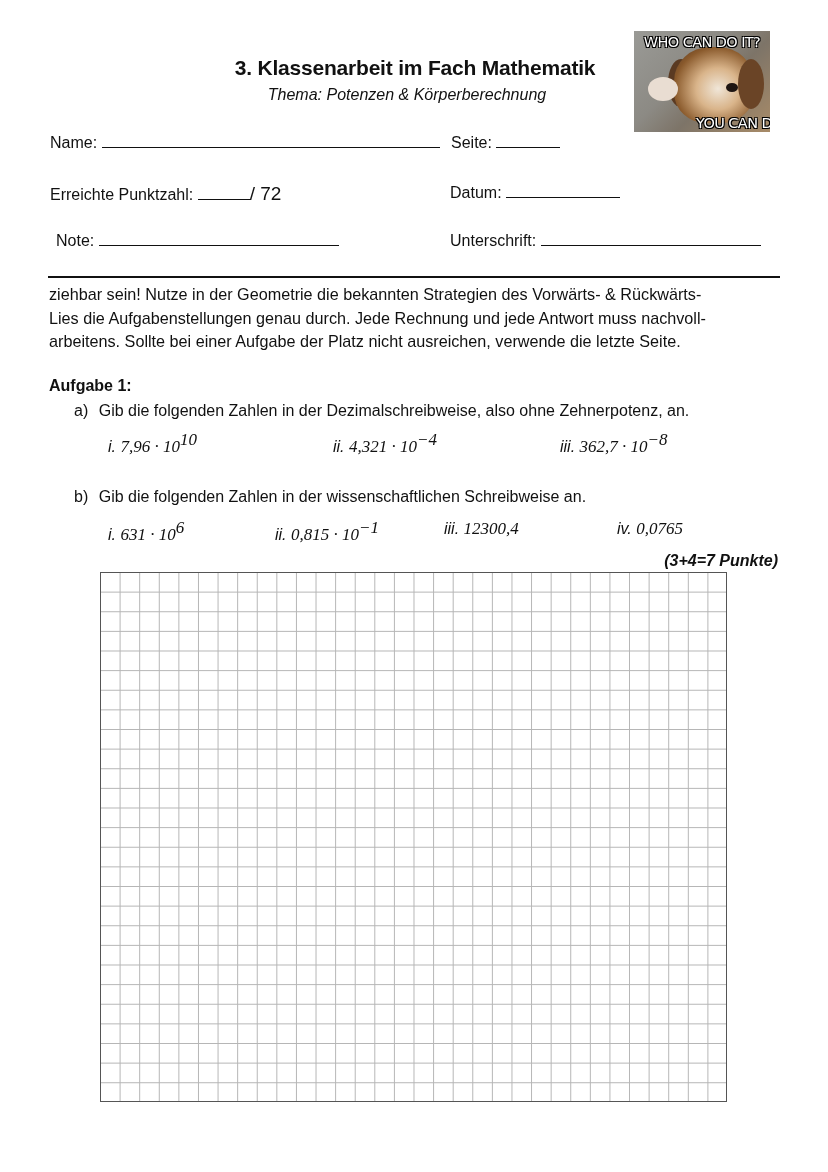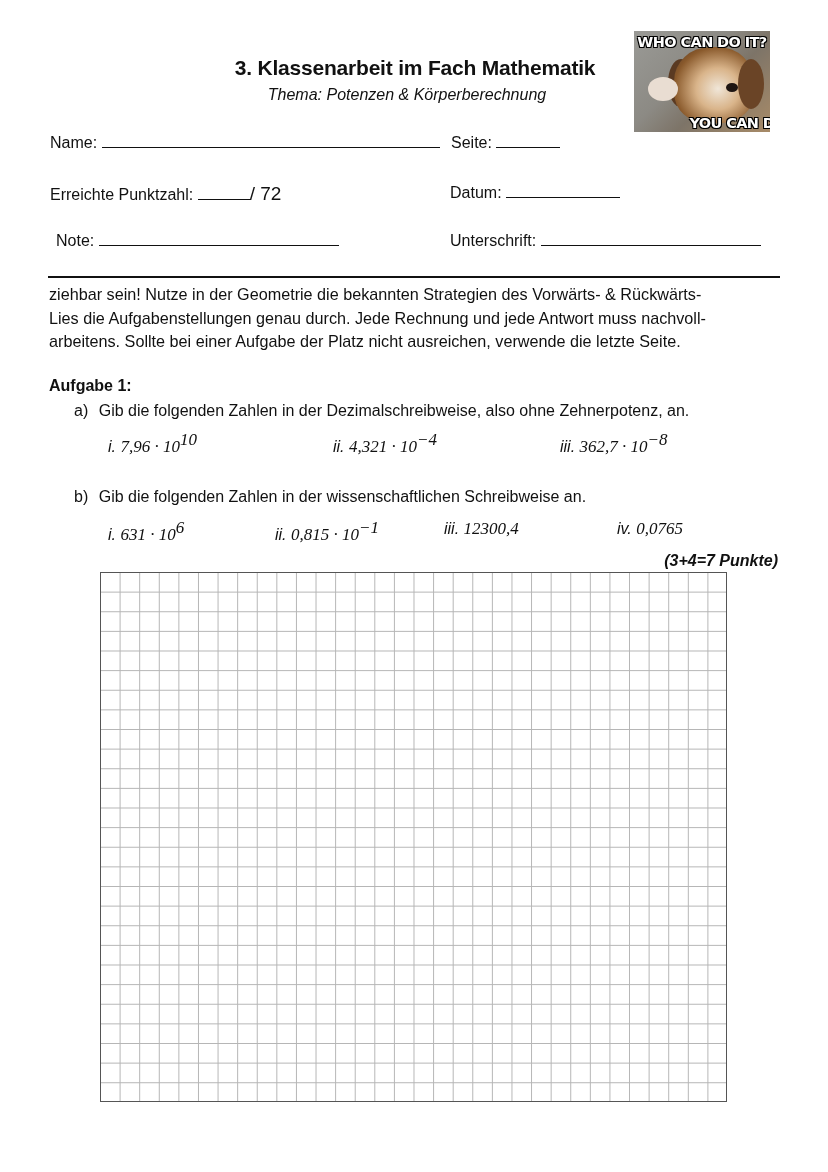--- a/index.html
+++ b/index.html
@@ -25,21 +25,21 @@
       position: absolute; left: 40px; top: 16px; width: 80px; height: 76px;
       border-radius: 45% 45% 40% 40%;
       background: radial-gradient(ellipse at 55% 55%, #f0e6d8 0%, #d9b48a 35%, #8a5a2c 70%, #4a3020 100%);
     }
     .meme .ear-l { position:absolute; left: 34px; top: 28px; width: 26px; height: 48px; border-radius: 50%; background:#5a3a22; }
     .meme .ear-r { position:absolute; left: 104px; top: 28px; width: 26px; height: 50px; border-radius: 50%; background:#6a4426; }
     .meme .paw { position:absolute; left: 14px; top: 46px; width: 30px; height: 24px; border-radius: 50%; background:#e9ddd2; }
     .meme .nose { position:absolute; left: 92px; top: 52px; width: 12px; height: 9px; border-radius: 50%; background:#1e1512; }
     .meme .cap {
       position: absolute; left: 0; width: 100%; text-align: center;
-      font-family: "DejaVu Sans", sans-serif; font-weight: bold; font-size: 14.5px;
+      font-family: "DejaVu Sans", sans-serif; font-weight: normal; font-size: 14.5px;
       color: #fff; letter-spacing: -0.6px;
       text-shadow: -1px -1px 0 #000, 1px -1px 0 #000, -1px 1px 0 #000, 1px 1px 0 #000;
     }
     .meme .cap.top { top: 3px; }
     .meme .cap.bottom { top: 84px; padding-left: 48px; }
 
     .field { font-size: 16px; white-space: nowrap; }
     .field .line { display: inline-block; border-bottom: 1px solid #111; height: 14px; vertical-align: baseline; }
     .rule { left: 48px; top: 276px; width: 732px; height: 0; border-top: 2.5px solid #111; }
 

